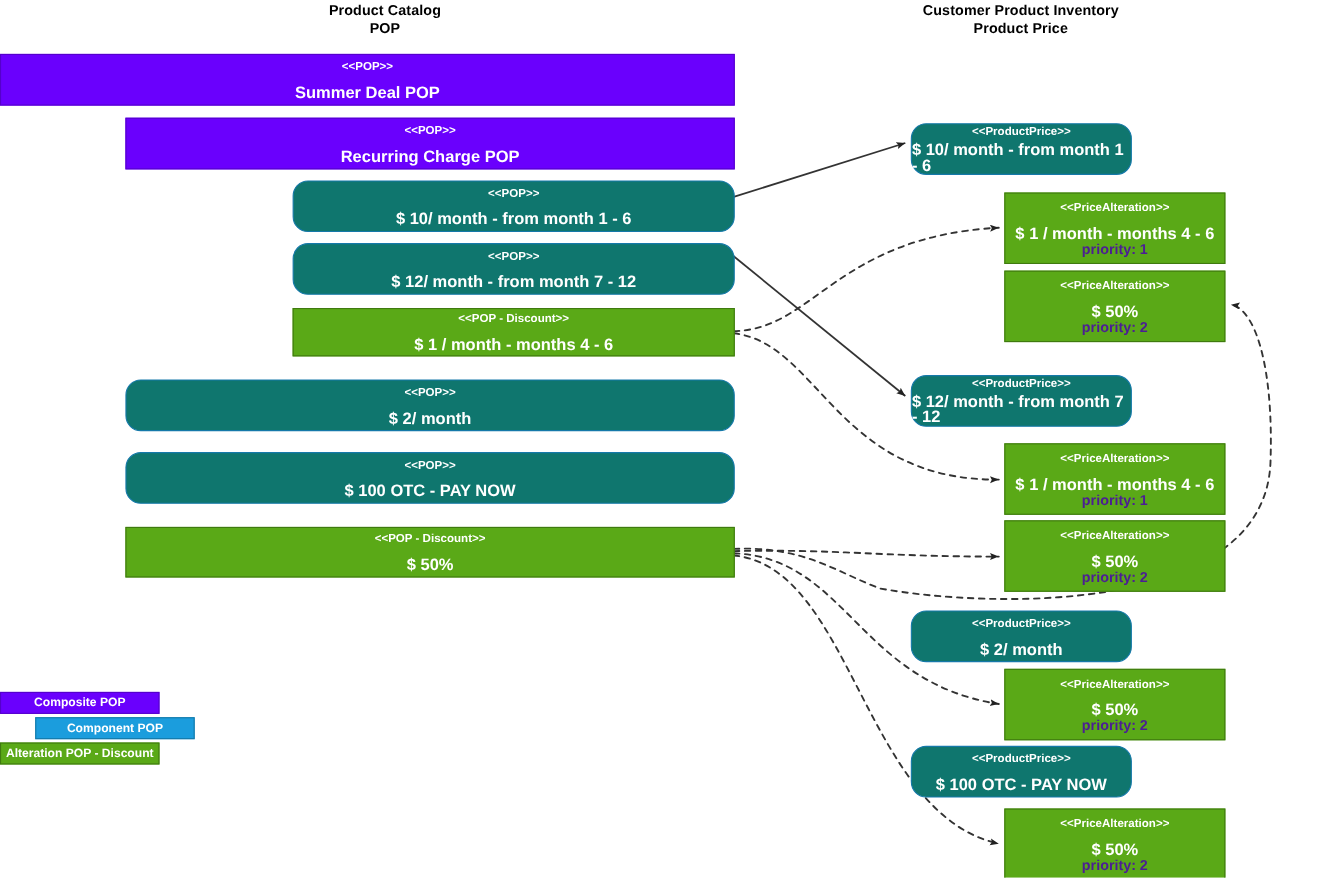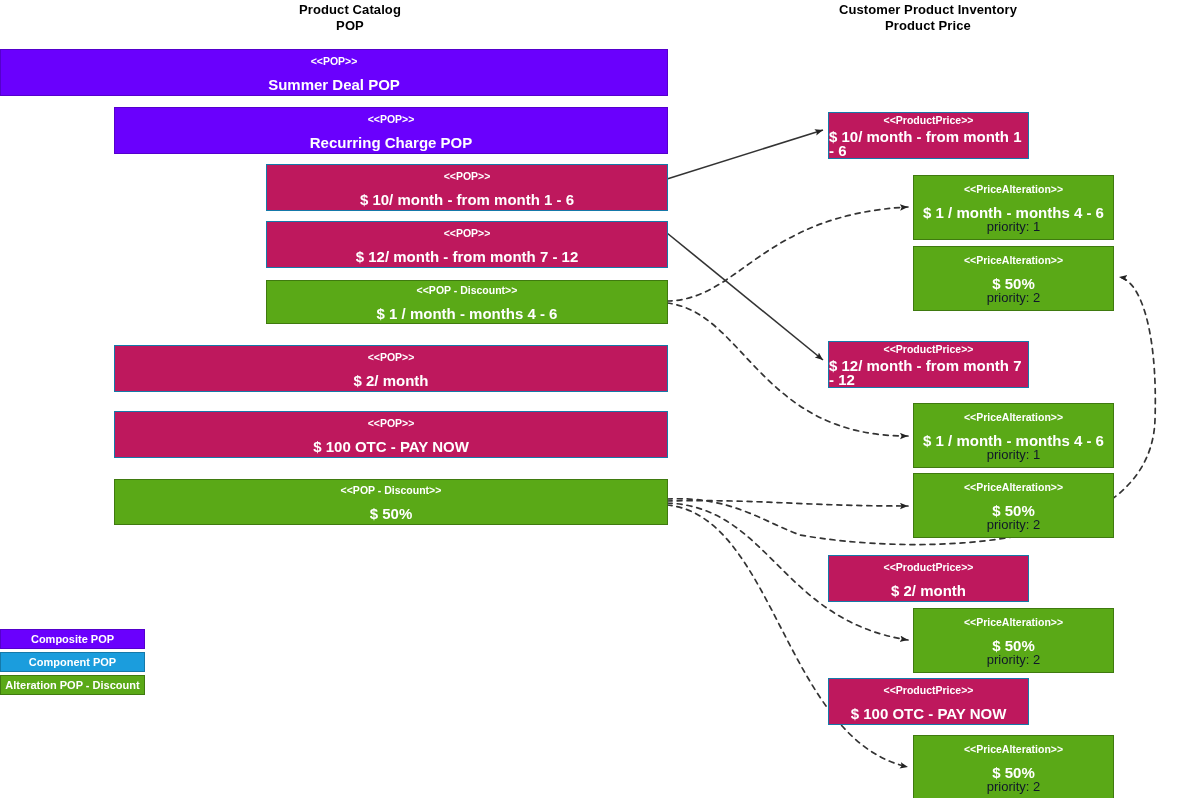--- a/index.html
+++ b/index.html
@@ -56,28 +56,28 @@
   }
   .node .body {
     display: block;
     font-size: 15px;
     font-weight: bold;
     color: #ffffff;
   }
   .node .prio {
     display: block;
     font-size: 13px;
-    font-weight: normal;
-    color: #0f172a;
+    font-weight: bold;
+    color: #4c1d95;
     line-height: 15px;
     margin-top: -1px;
   }
   .node .gap { display:block; height: 10px; }
   .node.purple { background: #6a00fd; border-color: #5500cc; }
-  .node.blue   { background: #be185d; border-color: #1579a9; }
+  .node.blue   { background: #0f766e; border-color: #1579a9; border-radius: 14px; }
   .node.green  { background: #5aa917; border-color: #3f7a0f; }
 
   .legend-item {
     position: absolute;
     box-sizing: border-box;
     border: 1px solid;
     display: flex;
     align-items: center;
     justify-content: center;
     color: #ffffff;
@@ -247,21 +247,21 @@
     <span class="stereo">&lt;&lt;PriceAlteration&gt;&gt;</span>
     <span class="gap"></span>
     <span class="body">$ 50%</span>
     <span class="prio">priority: 2</span>
   </div>
 
   <div>
     <div class="legend-item purple" style="top:629px;">
       <span>Composite POP</span>
     </div>
-    <div class="legend-item blue" style="top:652px;">
+    <div class="legend-item blue" style="top:652px;margin-left:32px;">
       <span>Component POP</span>
     </div>
     <div class="legend-item green" style="top:675px;">
       <span>Alteration POP - Discount</span>
     </div>
   </div>
 
 </div>
 
 </body></html>

